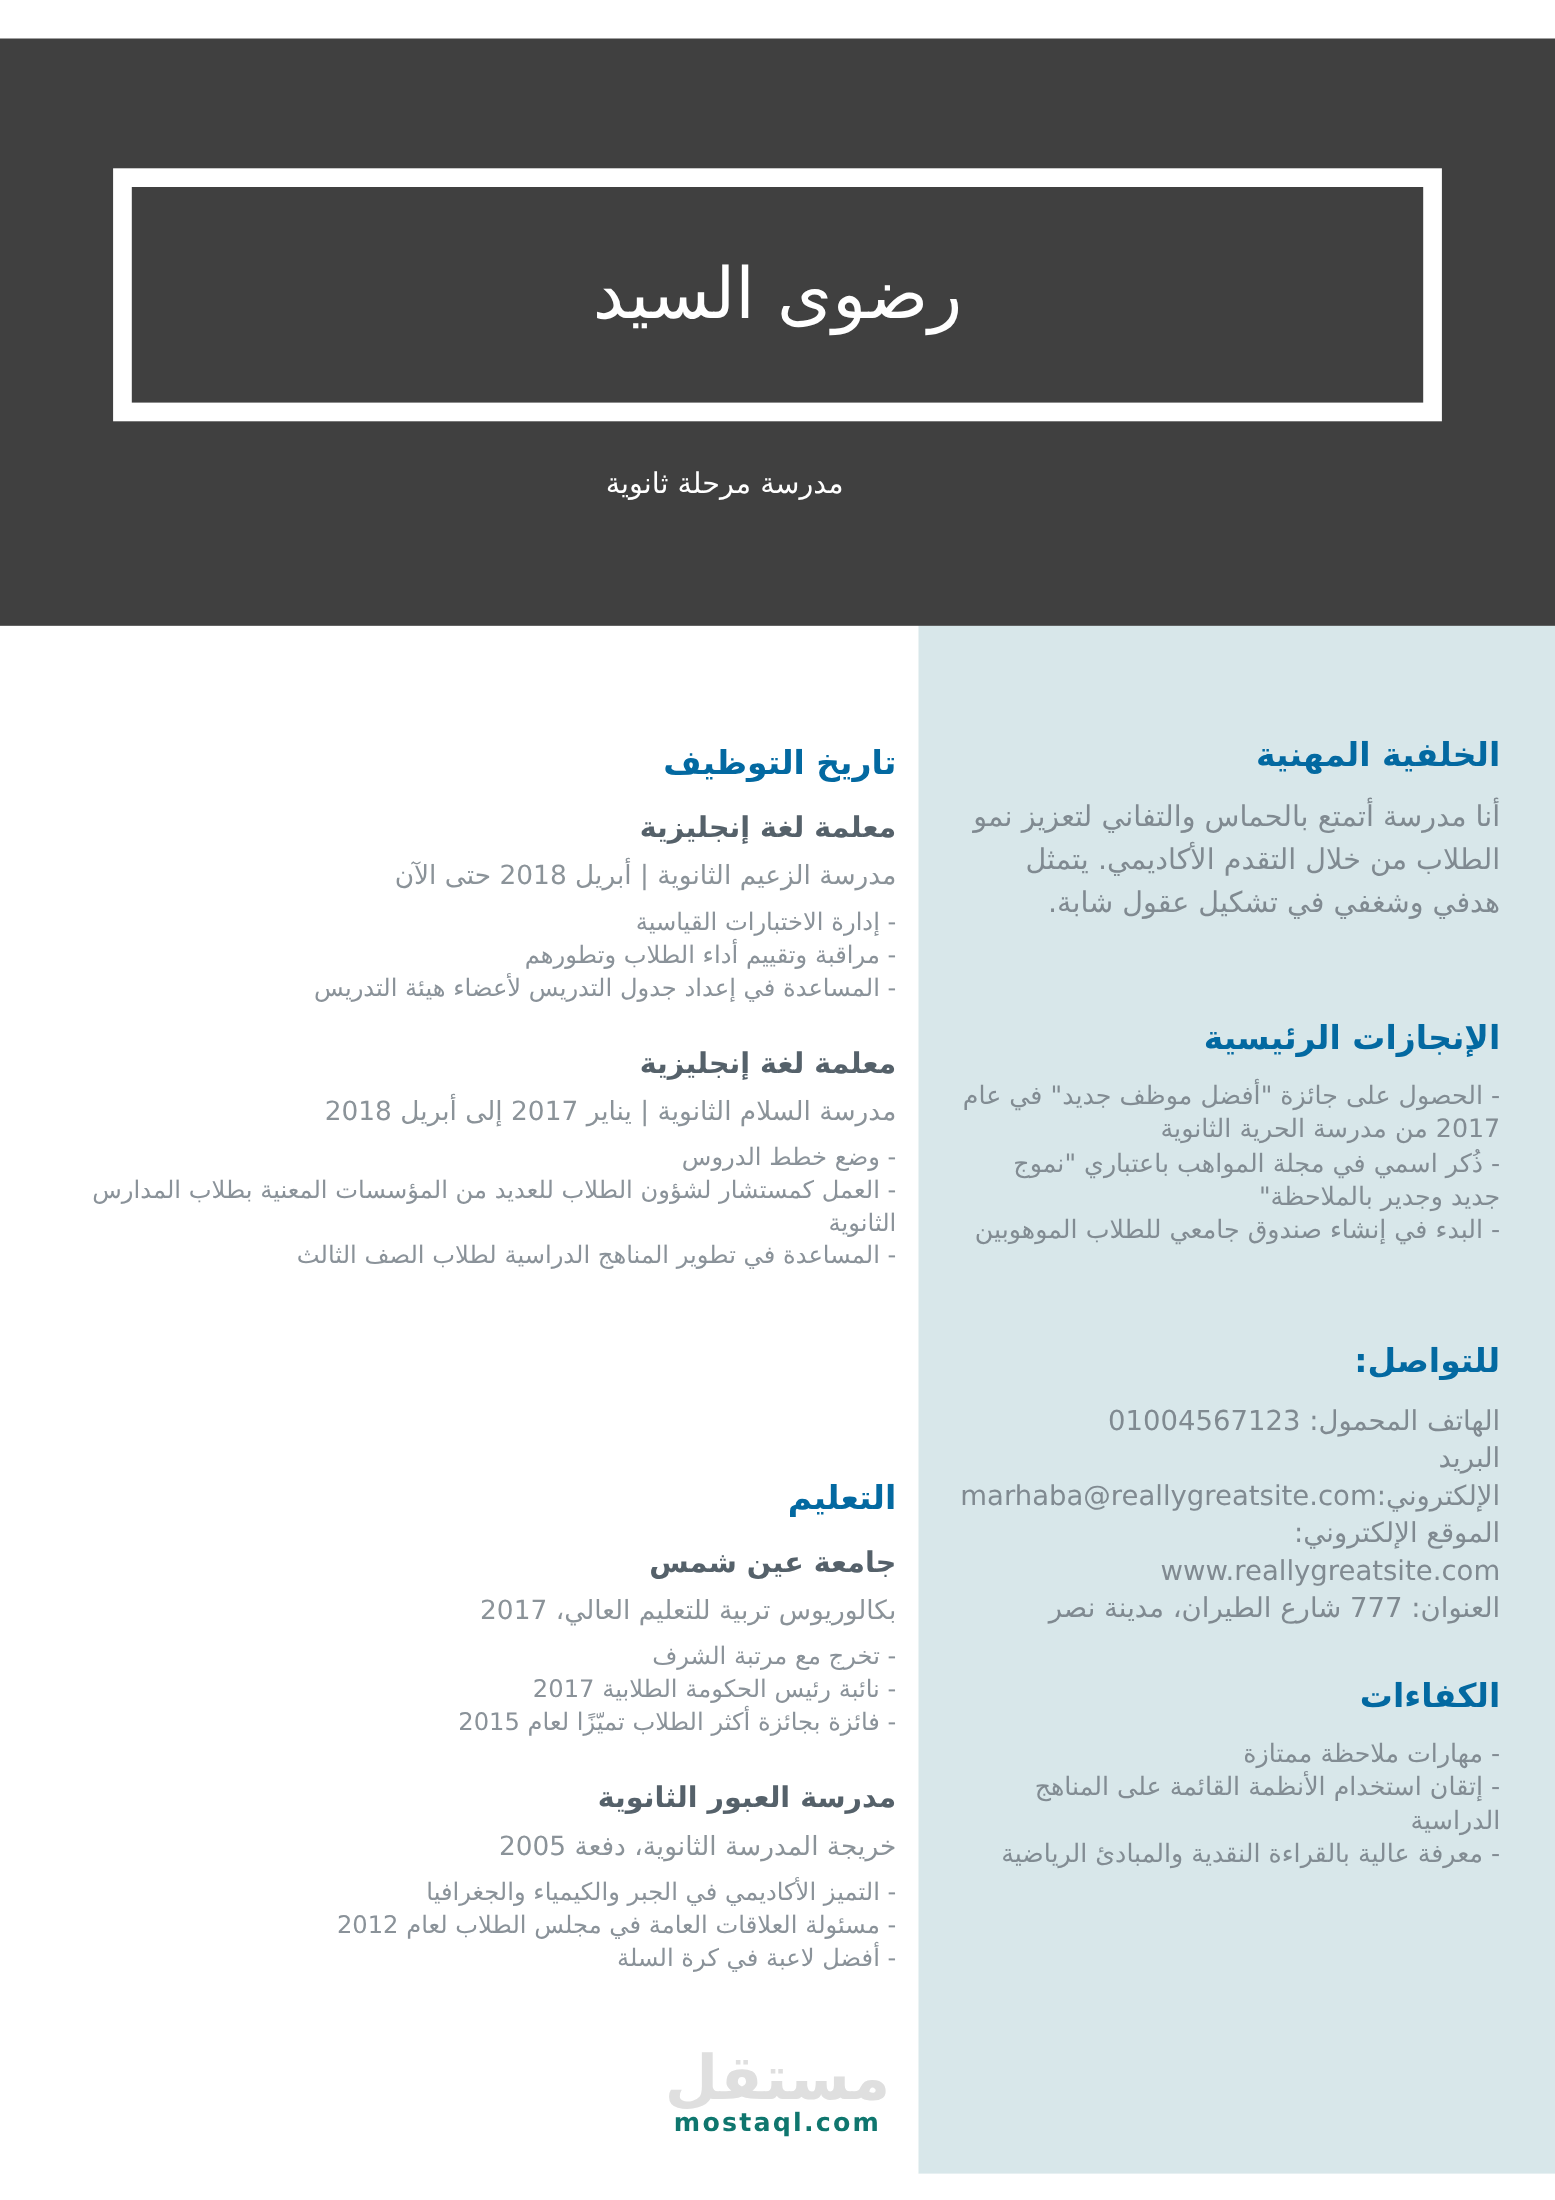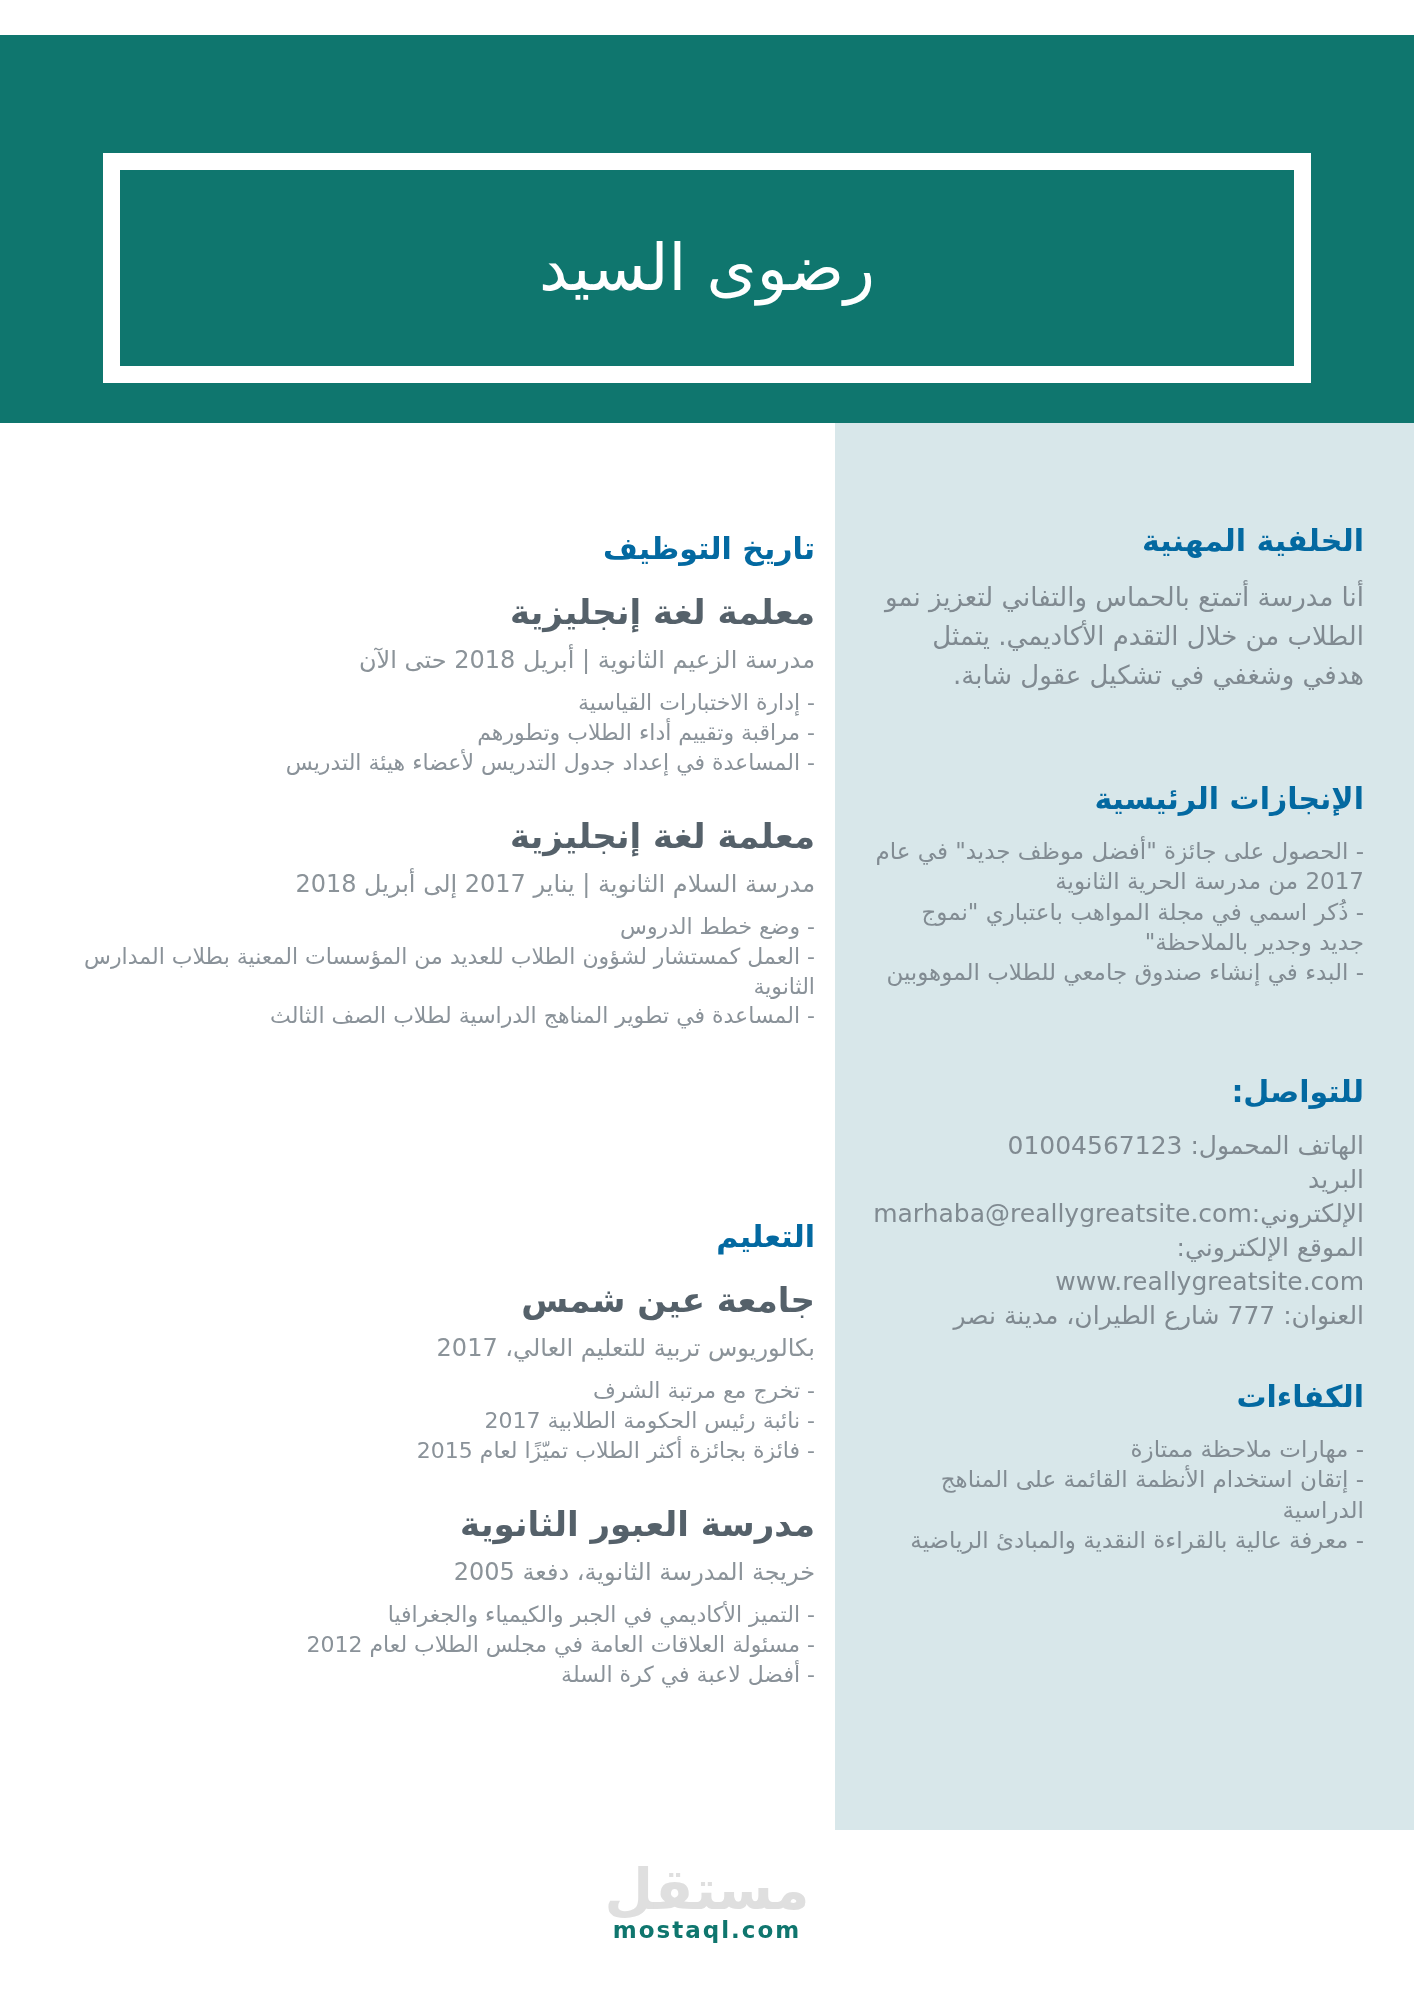--- a/index.html
+++ b/index.html
@@ -11,22 +11,22 @@
     position: relative;
     width: 1414px;
     height: 2000px;
     background: #ffffff;
     overflow: hidden;
     direction: rtl;
   }
   
   .top-strip { height: 35px; background: #ffffff; }
   .header {
-    height: 388px;
-    background: #0f766e;
+    height: 534px;
+    background: #404040;
   }
   .name-frame {
     width: 1208px;
     height: 230px;
     margin: 0 auto;
     position: relative;
     top: 118px;
     border: 17px solid #ffffff;
     box-sizing: border-box;
     display: flex;
@@ -93,21 +93,21 @@
   .sb-competencies { margin-top: 46px; }
   .contact-lines { margin-top: 10px; }
   .contact-line {
     font-size: 25px;
     line-height: 1.36;
     color: #808a91;
     word-break: break-word;
   }
   .job, .edu-entry { margin-bottom: 38px; }
   .role, .school {
-    font-size: 34px;
+    font-size: 26px;
     font-weight: bold;
     color: #55616a;
     margin: 0 0 14px 0;
   }
   .meta {
     font-size: 24px;
     color: #8b9399;
     margin: 0 0 14px 0;
   }
   .bullets { margin: 0; }

